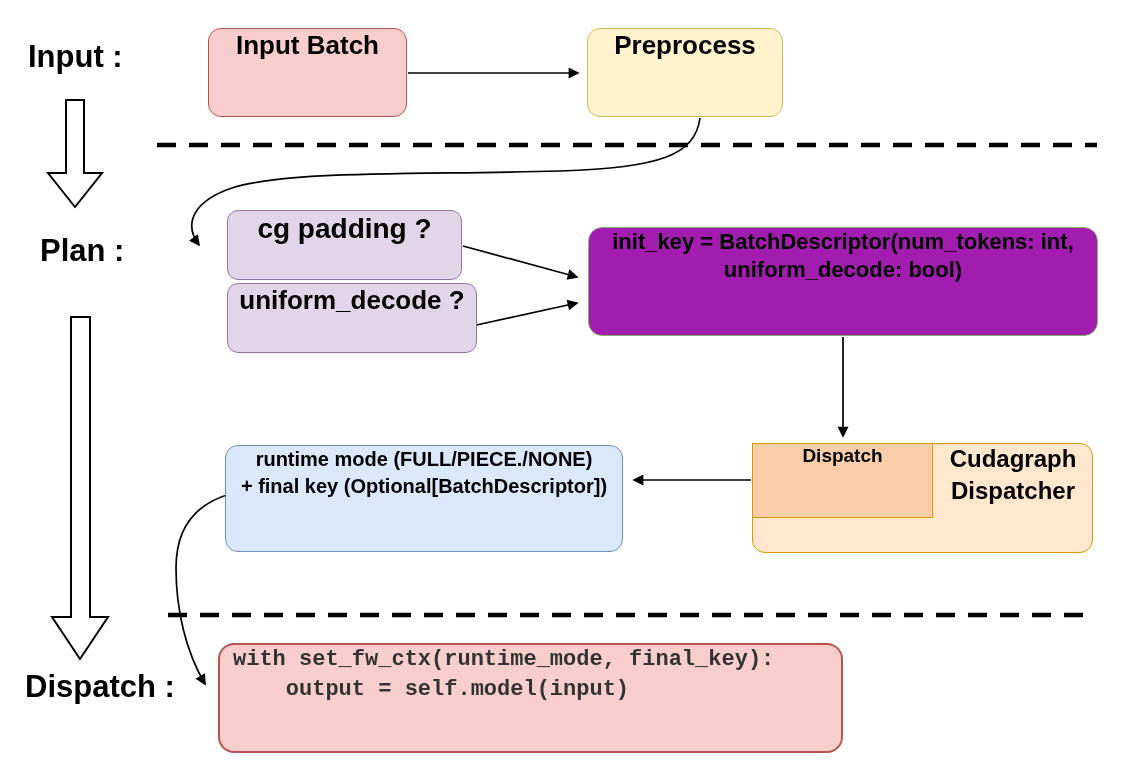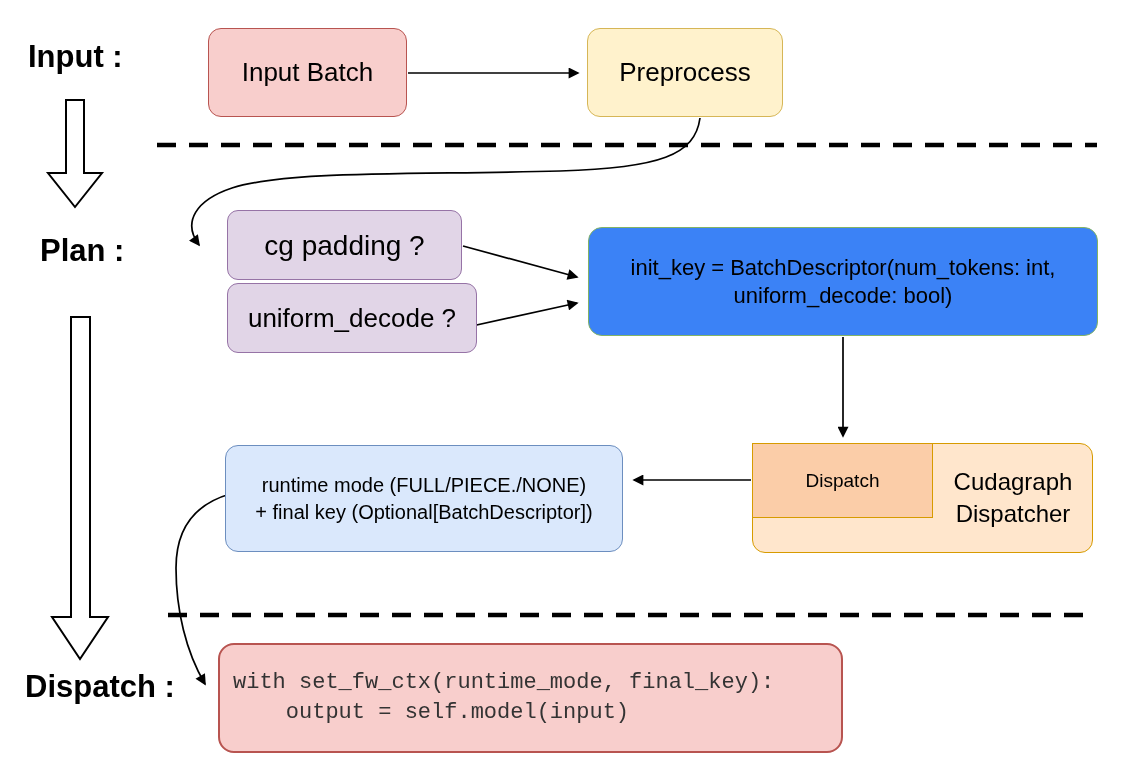--- a/index.html
+++ b/index.html
@@ -2,30 +2,30 @@
 <html><head>
 <meta charset="utf-8">
 <style>
   html,body{margin:0;padding:0;background:#fff;}
   .canvas{
     position:relative;width:1142px;height:770px;background:#ffffff;
     font-family:"Liberation Sans",sans-serif;color:#000;overflow:hidden;
   }
   svg.connectors{position:absolute;left:0;top:0;pointer-events:none;z-index:1;}
   .node{
-    position:absolute;display:flex;flex-direction:column;align-items:center;justify-content:center;
-    text-align:center;box-sizing:border-box;z-index:2;line-height:1.25;
+    position:absolute;display:flex;flex-direction:column;align-items:center;justify-content:flex-start;
+    text-align:center;box-sizing:border-box;z-index:2;line-height:1.25;font-weight:bold;
   }
   .section-label{position:absolute;font-weight:bold;font-size:31px;z-index:2;white-space:nowrap;}
 
   .n-input-batch{left:208px;top:28px;width:199px;height:89px;background:#f8cecc;border:1.6px solid #b85450;border-radius:13px;font-size:26px;}
   .n-preprocess{left:587px;top:28px;width:196px;height:89px;background:#fff2cc;border:1.6px solid #d6b656;border-radius:13px;font-size:26px;}
   .n-cg-padding{left:227px;top:210px;width:235px;height:70px;background:#e1d5e7;border:1.6px solid #9673a6;border-radius:11px;font-size:28px;}
   .n-uniform-decode{left:227px;top:283px;width:250px;height:70px;background:#e1d5e7;border:1.6px solid #9673a6;border-radius:11px;font-size:26px;}
-  .n-init-key{left:588px;top:227px;width:510px;height:109px;background:#3b82f6;border:1.6px solid #82b366;border-radius:14px;font-size:22px;line-height:28px;}
+  .n-init-key{left:588px;top:227px;width:510px;height:109px;background:#a21caf;border:1.6px solid #82b366;border-radius:14px;font-size:22px;line-height:28px;}
   .n-cudagraph{left:752px;top:443px;width:341px;height:110px;background:#ffe6cc;border:1.8px solid #d79b00;border-radius:13px;}
   .n-dispatch{left:752px;top:443px;width:181px;height:75px;background:#fbcda8;border:1.8px solid #d79b00;border-radius:0;font-size:19px;z-index:3;}
   .n-cudagraph-label{left:933px;top:443px;width:160px;height:110px;font-size:24px;line-height:32px;background:transparent;border:none;z-index:3;}
   .n-runtime-mode{left:225px;top:445px;width:398px;height:107px;background:#dae8fc;border:1.6px solid #6c8ebf;border-radius:13px;font-size:20px;line-height:27px;white-space:nowrap;}
   .n-execute-code{
     left:218px;top:643px;width:625px;height:110px;background:#f8cecc;border:2px solid #b85450;border-radius:16px;
     align-items:flex-start;padding-left:13px;font-family:"Liberation Mono",monospace;font-size:22px;line-height:30px;
     color:#333;white-space:pre;text-align:left;
   }
   .lbl-input{left:28px;top:39px;}

